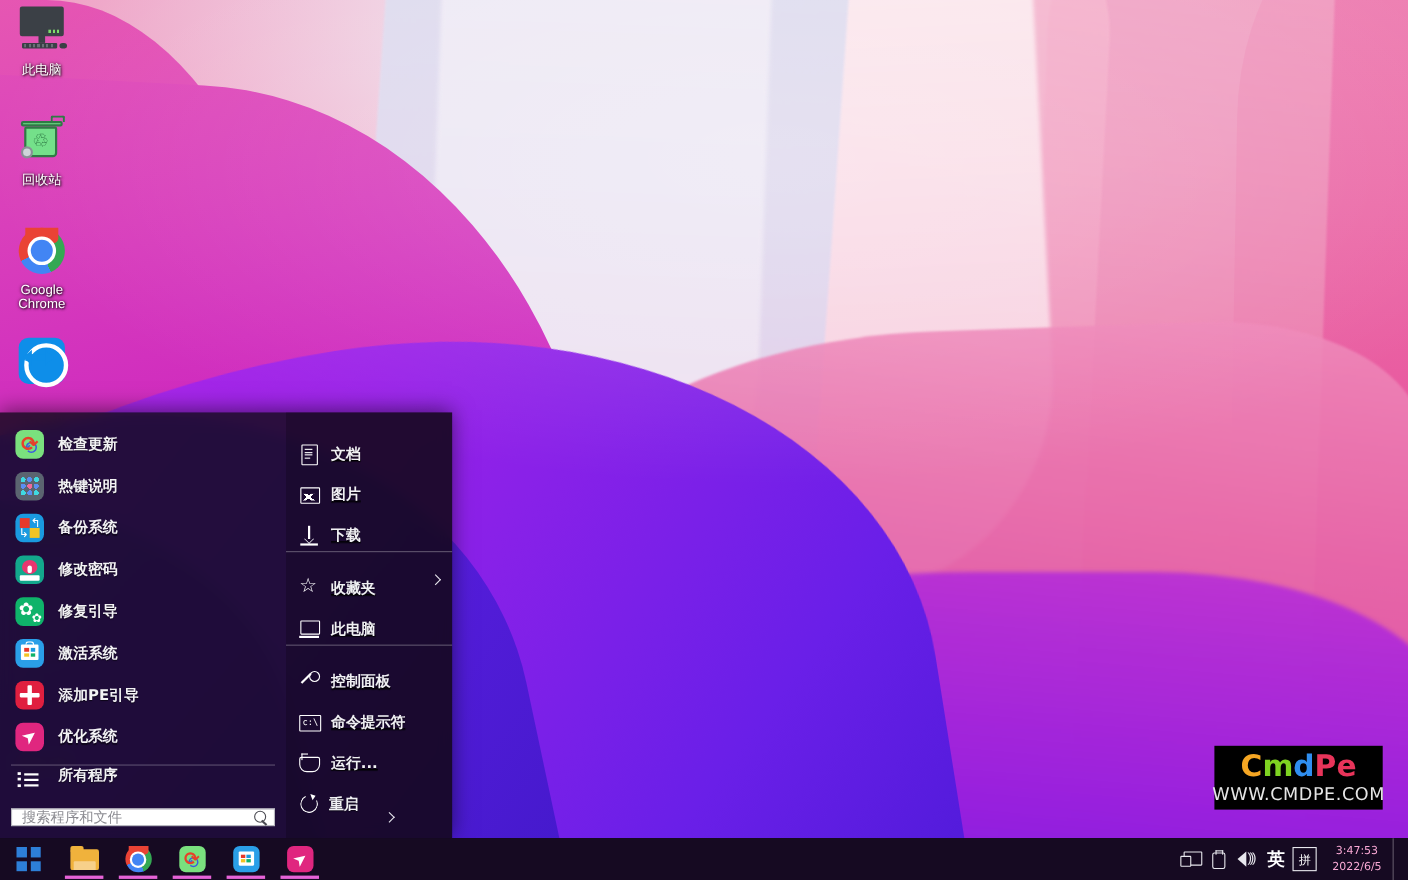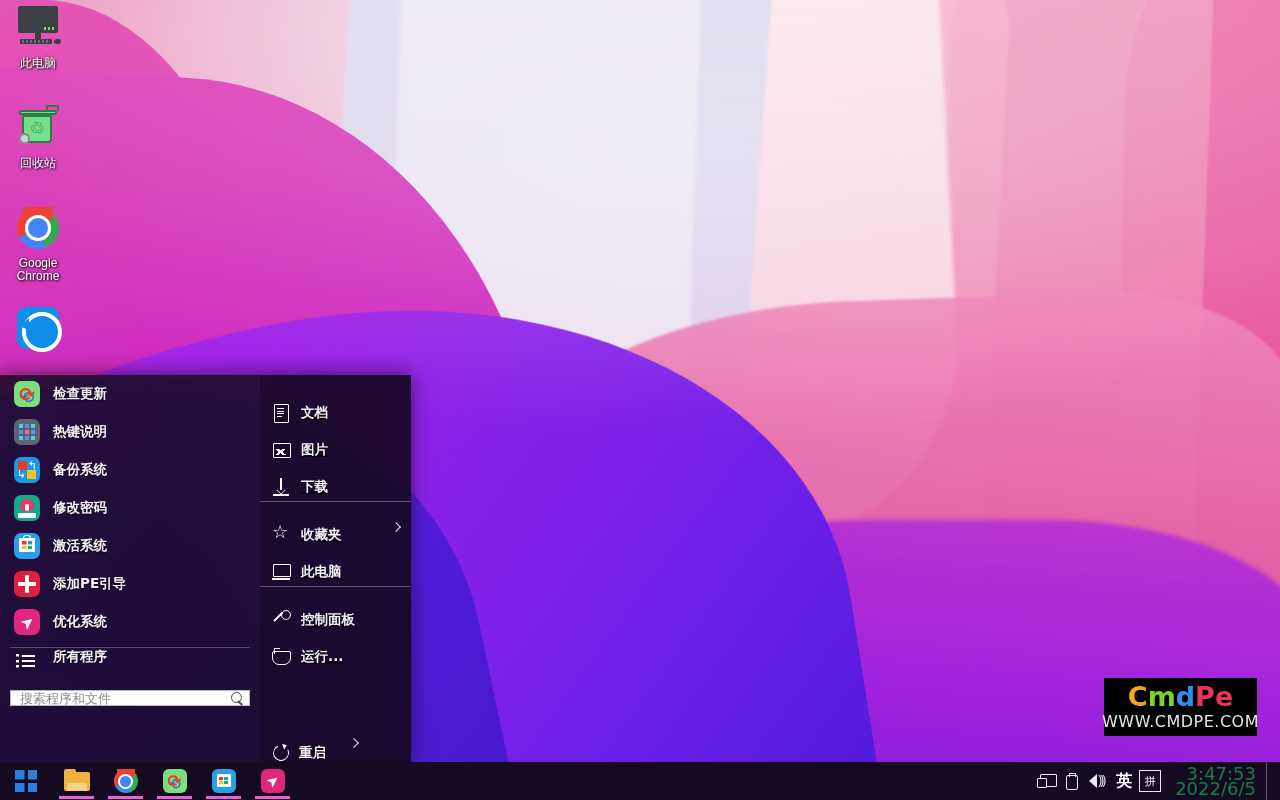--- a/index.html
+++ b/index.html
@@ -201,21 +201,21 @@
   #start-menu {
     position: absolute; left: 0; top: 375px; width: 411px; height: 387px;
     background: rgba(24, 10, 34, 0.86);
     backdrop-filter: blur(6px);
     display: flex;
     box-shadow: 0 -2px 18px rgba(0,0,0,.5);
   }
   #sm-left {
     width: 260px; position: relative; display: flex; flex-direction: column;
   }
-  #sm-progs { }
+  #sm-progs { padding-top: 10px; }
   .sm-item {
     height: 38px; display: flex; align-items: center; padding-left: 14px; cursor: default;
   }
   .sm-ico { width: 26px; height: 26px; border-radius: 7px; position: relative; flex: none; }
   .sm-txt {
     margin-left: 13px; font-size: 13.5px; color: #f2f2f4; font-weight: bold;
     text-shadow: 0 1px 1px rgba(0,0,0,.6);
     font-family: "DejaVu Sans", "Liberation Sans", sans-serif;
   }
 
@@ -328,21 +328,21 @@
     font-family: "DejaVu Sans","Liberation Sans",sans-serif;
   }
   .sr-arrow {
     position: absolute; right: 14px; top: 50%; transform: translateY(-50%);
     width: 7px; height: 7px; border-right: 1.6px solid #e8e8ee; border-top: 1.6px solid #e8e8ee;
     rotate: 45deg;
   }
   .sr-div { height: 1px; background: rgba(255,255,255,.30); margin: 5px 0; }
   #sr-spacer { flex: 1; }
   #sr-restart {
-    height: 40px; display: flex; align-items: flex-end; padding-left: 12px; cursor: default; position: relative;
+    height: 40px; display: flex; align-items: flex-start; padding-left: 12px; cursor: default; position: relative;
   }
 
   
   .li-doc:before{content:"";position:absolute;left:2px;top:0;width:13px;height:17px;border:1.5px solid #fff;border-radius:1px;}
   .li-doc:after{content:"";position:absolute;left:5px;top:4px;width:7px;height:9px;
     background:
       linear-gradient(#fff,#fff) 0 0/7px 1.2px no-repeat,
       linear-gradient(#fff,#fff) 0 2.6px/7px 1.2px no-repeat,
       linear-gradient(#fff,#fff) 0 5.2px/7px 1.2px no-repeat,
       linear-gradient(#fff,#fff) 0 7.8px/5px 1.2px no-repeat;}
@@ -452,21 +452,21 @@
     color:#fff;font-size:16px;font-weight:bold;padding:0 5px;height:38px;
     display:flex;align-items:center;cursor:default;
     font-family:"DejaVu Sans","Liberation Sans",sans-serif;
   }
   .tray-pin {
     width:22px;height:22px;border:1.4px solid #e8e8ee;color:#fff;font-size:11px;
     display:flex;align-items:center;justify-content:center;line-height:1;
     font-family:"DejaVu Sans","Liberation Sans",sans-serif;
   }
   #clock {
-    text-align: right; color: #15803d; font-size: 18px; line-height: 15px;
+    text-align: center; color: #f9a8d4; font-size: 10px; line-height: 15px;
     padding: 0 10px 0 12px; cursor: default;
     font-family: "DejaVu Sans","Liberation Sans",sans-serif;
   }
   #show-desktop { width: 6px; height: 38px; border-left: 1px solid rgba(255,255,255,.32); }
 
   
   #watermark {
     position: absolute; left: 1104px; top: 678px; width: 153px; height: 58px;
     background: #000; display: flex; flex-direction: column;
     align-items: center; justify-content: center;
@@ -570,20 +570,24 @@
         <div class="sm-txt">备份系统</div>
       </div>
 
       <div class="sm-item">
         <div class="sm-ico ic-pwd">
             <span></span>
           </div>
         <div class="sm-txt">修改密码</div>
       </div>
 
+      <div class="sm-item">
+        <div class="sm-ico ic-fix"></div>
+        <div class="sm-txt">修复引导</div>
+      </div>
 
       <div class="sm-item">
         <div class="sm-ico ic-act">
             <span></span>
           </div>
         <div class="sm-txt">激活系统</div>
       </div>
 
       <div class="sm-item">
         <div class="sm-ico ic-pe"></div>
@@ -644,20 +648,24 @@
       <div class="sr-txt">此电脑</div>
     </div>
 
     <div class="sr-div"></div>
 
     <div class="sr-item">
       <div class="sr-ico li-cp"></div>
       <div class="sr-txt">控制面板</div>
     </div>
 
+    <div class="sr-item">
+      <div class="sr-ico li-cmd"></div>
+      <div class="sr-txt">命令提示符</div>
+    </div>
 
     <div class="sr-item">
       <div class="sr-ico li-run"></div>
       <div class="sr-txt">运行...</div>
     </div>
 
     <div id="sr-spacer"></div>
 
     <div id="sr-restart">
       <div class="li-restart"></div>

